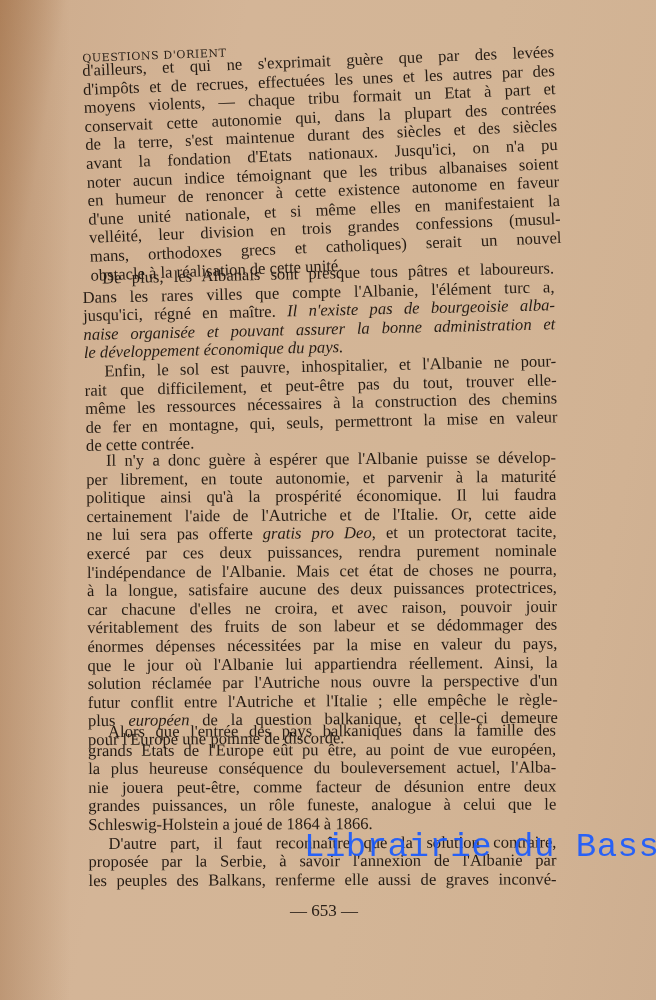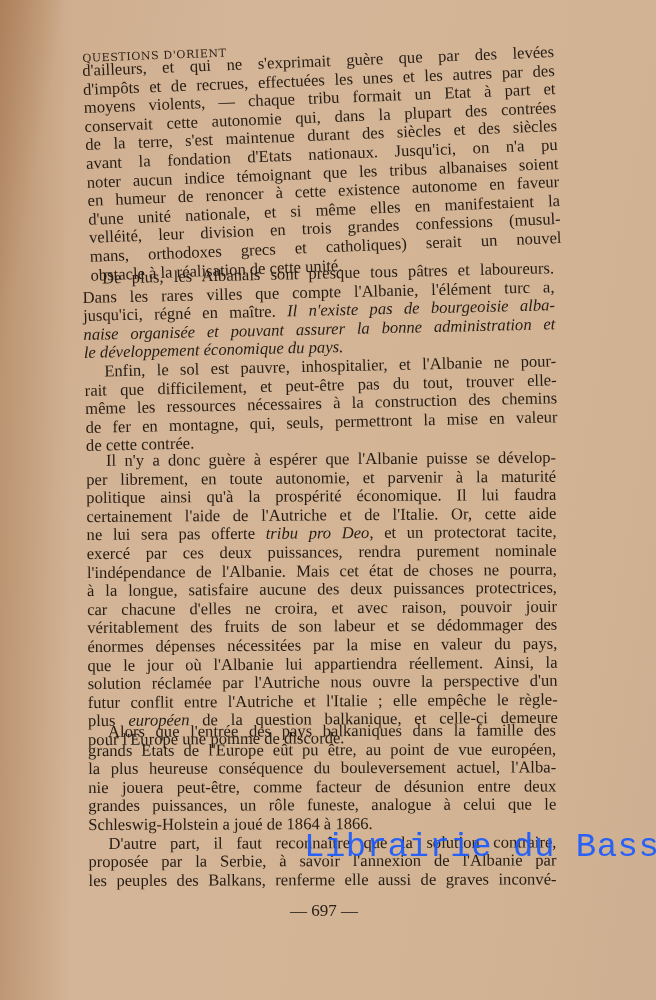--- a/index.html
+++ b/index.html
@@ -141,21 +141,21 @@
     <span class="line">même les ressources nécessaires à la construction des chemins</span>
     <span class="line">de fer en montagne, qui, seuls, permettront la mise en valeur</span>
     <span class="line last">de cette contrée.</span>
   </div>
 
   <div class="text-block blk-low">
     <span class="line indent">Il n'y a donc guère à espérer que l'Albanie puisse se dévelop-</span>
     <span class="line">per librement, en toute autonomie, et parvenir à la maturité</span>
     <span class="line">politique ainsi qu'à la prospérité économique. Il lui faudra</span>
     <span class="line">certainement l'aide de l'Autriche et de l'Italie. Or, cette aide</span>
-    <span class="line"><span>ne lui sera pas offerte </span><em>tribu pro Deo</em><span>, et un protectorat tacite,</span></span>
+    <span class="line"><span>ne lui sera pas offerte </span><em>gratis pro Deo</em><span>, et un protectorat tacite,</span></span>
     <span class="line">exercé par ces deux puissances, rendra purement nominale</span>
     <span class="line">l'indépendance de l'Albanie. Mais cet état de choses ne pourra,</span>
     <span class="line">à la longue, satisfaire aucune des deux puissances protectrices,</span>
     <span class="line">car chacune d'elles ne croira, et avec raison, pouvoir jouir</span>
     <span class="line">véritablement des fruits de son labeur et se dédommager des</span>
     <span class="line">énormes dépenses nécessitées par la mise en valeur du pays,</span>
     <span class="line">que le jour où l'Albanie lui appartiendra réellement. Ainsi, la</span>
     <span class="line">solution réclamée par l'Autriche nous ouvre la perspective d'un</span>
     <span class="line">futur conflit entre l'Autriche et l'Italie ; elle empêche le règle-</span>
     <span class="line"><span>plus </span><em>européen</em><span> de la question balkanique, et celle-ci demeure</span></span>
@@ -169,14 +169,14 @@
     <span class="line">nie jouera peut-être, comme facteur de désunion entre deux</span>
     <span class="line">grandes puissances, un rôle funeste, analogue à celui que le</span>
     <span class="line last">Schleswig-Holstein a joué de 1864 à 1866.</span>
     <span class="line indent">D'autre part, il faut reconnaître que la solution contraire,</span>
     <span class="line">proposée par la Serbie, à savoir l'annexion de l'Albanie par</span>
     <span class="line">les peuples des Balkans, renferme elle aussi de graves inconvé-</span>
   </div>
 
   <div class="watermark">Librairie du Bassin</div>
 
-  <div class="page-number">— 697 —</div>
+  <div class="page-number">— 653 —</div>
 </div>
 
 </body></html>

